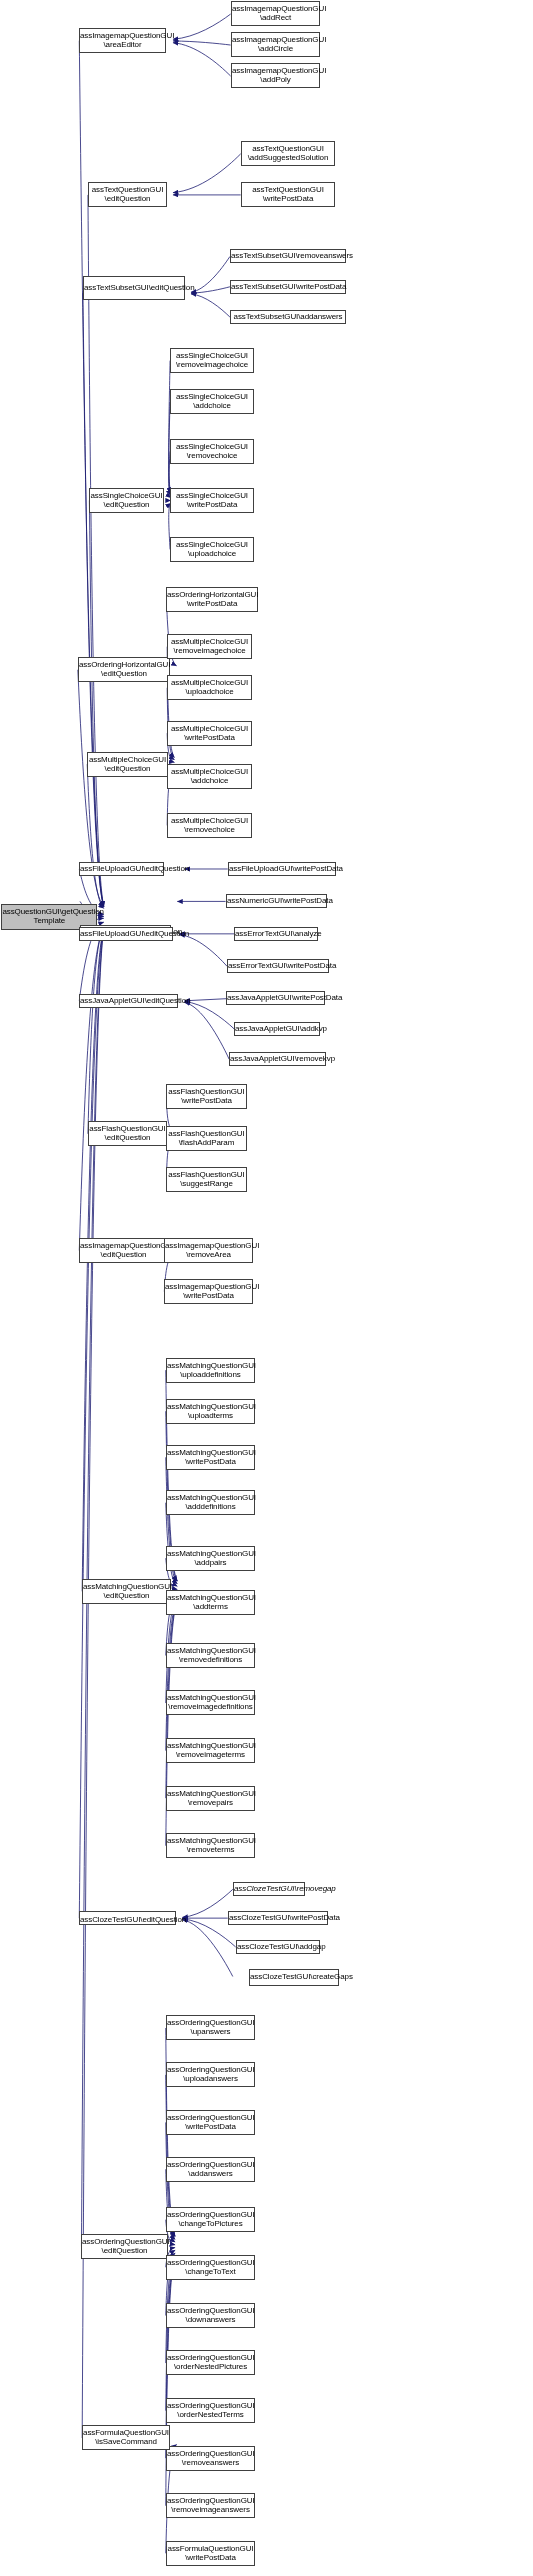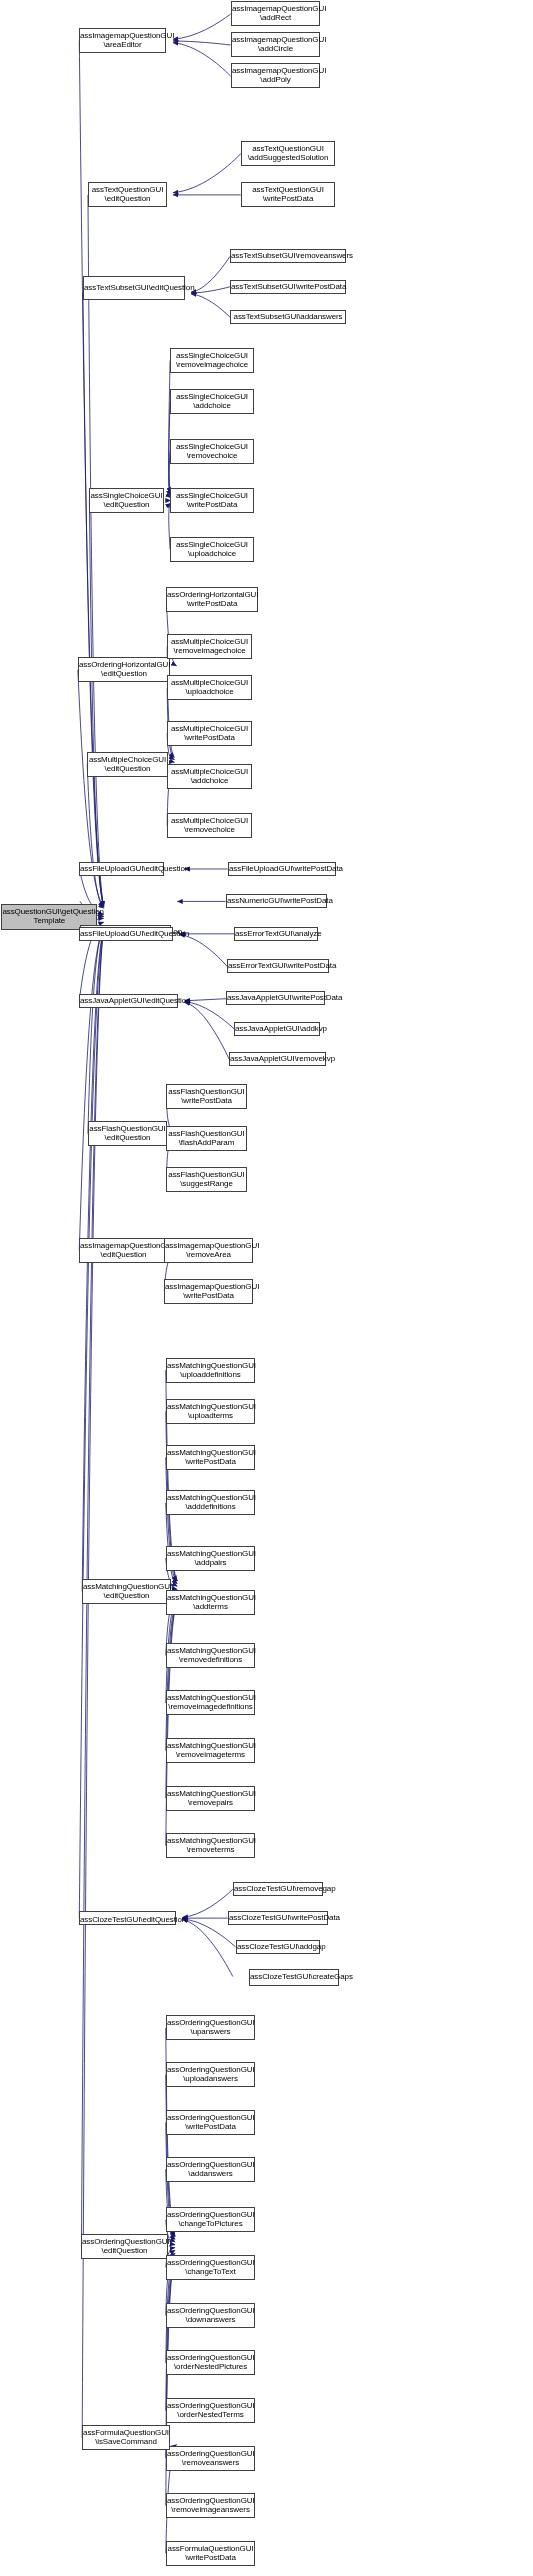--- a/index.html
+++ b/index.html
@@ -228,21 +228,21 @@
 \removedefinitions</span></div>
       <div class="node" style="left: 166px; top: 1690px; width: 89px; height: 25px;"><span class="node-label">assMatchingQuestionGUI
 \removeimagedefinitions</span></div>
       <div class="node" style="left: 166px; top: 1738px; width: 89px; height: 25px;"><span class="node-label">assMatchingQuestionGUI
 \removeimageterms</span></div>
       <div class="node" style="left: 166px; top: 1786px; width: 89px; height: 25px;"><span class="node-label">assMatchingQuestionGUI
 \removepairs</span></div>
       <div class="node" style="left: 166px; top: 1833px; width: 89px; height: 25px;"><span class="node-label">assMatchingQuestionGUI
 \removeterms</span></div>
       <div class="node" style="left: 79px; top: 1911px; width: 97px; height: 14.4px; align-items: flex-end;"><span class="node-label">assClozeTestGUI\editQuestion</span></div>
-      <div class="node" style="left: 233px; top: 1882px; width: 90px; height: 14.4px;"><span class="node-label">assClozeTestGUI\removegap</span></div>
+      <div class="node" style="left: 233px; top: 1882px; width: 72px; height: 14.4px; font-style: italic;"><span class="node-label">assClozeTestGUI\removegap</span></div>
       <div class="node" style="left: 228px; top: 1911px; width: 100px; height: 14.4px;"><span class="node-label">assClozeTestGUI\writePostData</span></div>
       <div class="node" style="left: 236px; top: 1940px; width: 84px; height: 14.4px;"><span class="node-label">assClozeTestGUI\addgap</span></div>
       <div class="node" style="left: 249px; top: 1969px; width: 90px; height: 17px;"><span class="node-label">assClozeTestGUI\createGaps</span></div>
       <div class="node" style="left: 81px; top: 2234px; width: 87px; height: 25px;"><span class="node-label">assOrderingQuestionGUI
 \editQuestion</span></div>
       <div class="node" style="left: 166px; top: 2015px; width: 89px; height: 25px;"><span class="node-label">assOrderingQuestionGUI
 \upanswers</span></div>
       <div class="node" style="left: 166px; top: 2062px; width: 89px; height: 25px;"><span class="node-label">assOrderingQuestionGUI
 \uploadanswers</span></div>
       <div class="node" style="left: 166px; top: 2110px; width: 89px; height: 25px;"><span class="node-label">assOrderingQuestionGUI

